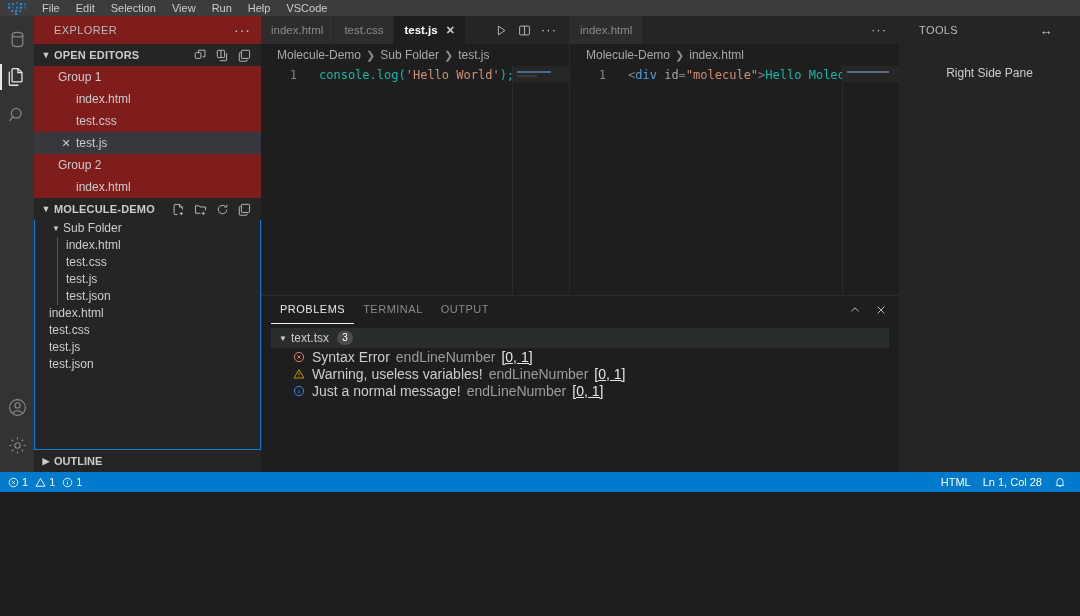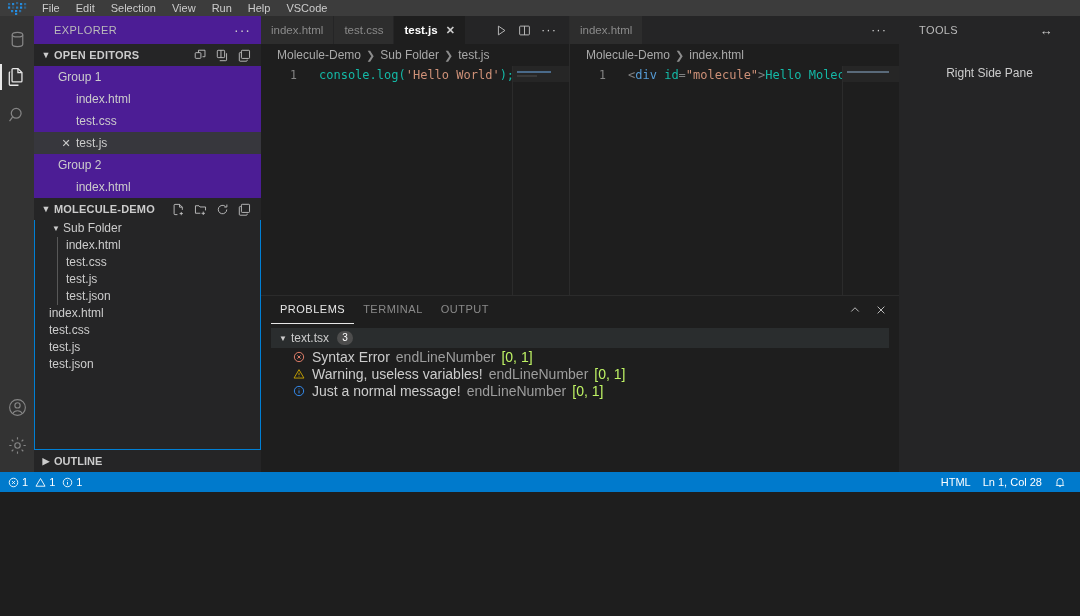--- a/index.html
+++ b/index.html
@@ -39,21 +39,21 @@
     color: #868686; position: relative; cursor: pointer;
   }
   .act-icon.active { color: #e7e7e7; }
   .act-icon.active::before {
     content: ""; position: absolute; left: 0; top: 6px; bottom: 6px; width: 2px; background: #e7e7e7;
   }
   .act-spacer { flex: 1 1 auto; }
 
   
   .sidebar {
-    width: 227px; flex: 0 0 227px; background: #4c1d95;
+    width: 227px; flex: 0 0 227px; background: #7f1d1d;
     display: flex; flex-direction: column; min-height: 0;
   }
   .sidebar-title {
     height: 28px; display: flex; align-items: center; justify-content: space-between;
     padding: 0 8px 0 20px; font-size: 11px; letter-spacing: .4px; color: #bbbbbb;
     text-transform: uppercase; flex: 0 0 28px;
   }
   .dots { color: #cccccc; font-size: 14px; letter-spacing: 1px; cursor: pointer; padding-right:2px;}
 
   .section-header {
@@ -129,21 +129,21 @@
   .minimap { position: absolute; top: 0; right: 0; width: 56px; height: 100%; background: #1e1e1e; }
   .mm-slider { position: absolute; top: 0; left: 0; right: 0; height: 16px; background: rgba(121,121,121,.10); }
   .mm-line1 { position: absolute; top: 5px; left: 4px; height: 2px; }
   .mm-line2 { position: absolute; top: 9px; left: 4px; height: 2px; background: #3a3a3a; }
   .scroll-shadow { position:absolute; top:0; right:56px; width:1px; height:100%; background:#2b2b2b; }
 
   
   .t-plain { color: #14b8a6; }
   .t-str   { color: #ce9178; }
   .t-tag   { color: #569cd6; }
-  .t-attr  { color: #14b8a6; }
+  .t-attr  { color: #a3a3a3; }
   .t-punct { color: #808080; }
 
   
   .panel { flex: 0 0 177px; background: #1e1e1e; border-top: 1px solid #2b2b2b; display: flex; flex-direction: column; }
   .panel-tabs { height: 28px; display: flex; align-items: center; padding-left: 10px; flex: 0 0 28px; }
   .panel-tab {
     font-size: 11px; text-transform: uppercase; letter-spacing: .5px; color: #8a8a8a;
     padding: 0 9px; line-height: 26px; height: 28px; cursor: pointer; border-bottom: 1px solid transparent;
   }
   .panel-tab.active { color: #e7e7e7; border-bottom: 1px solid #e7e7e7; }
@@ -157,21 +157,21 @@
   .badge {
     margin-left: 8px; background: #4d4d4d; color: #ffffff; border-radius: 9px;
     min-width: 16px; height: 14px; line-height: 14px; text-align: center; font-size: 10px; padding: 0 5px;
   }
   .prob-row {
     height: 17px; display: flex; align-items: center; font-size: 14px; padding-left: 30px; cursor: pointer;
   }
   .prob-row .ico { width: 16px; display: flex; align-items: center; justify-content: center; margin-right: 5px;}
   .prob-msg { color: #cccccc; }
   .prob-src { color: #9d9d9d; margin-left: 6px; }
-  .prob-rng { color: #bef264; margin-left: 6px; }
+  .prob-rng { color: #e5e5e5; margin-left: 6px; text-decoration: underline; }
 
   
   .rightpane { width: 181px; flex: 0 0 181px; background: #252526; display: flex; flex-direction: column; }
   .rp-title {
     height: 28px; display: flex; align-items: center; justify-content: space-between;
     padding: 0 27px 0 20px; font-size: 11px; letter-spacing: .4px; color: #bbbbbb; text-transform: uppercase;
     flex: 0 0 28px;
   }
   .rp-body { flex: 1 1 auto; display: flex; justify-content: center; padding-top: 22px; }
   .rp-text { font-size: 12px; color: #cccccc; }

